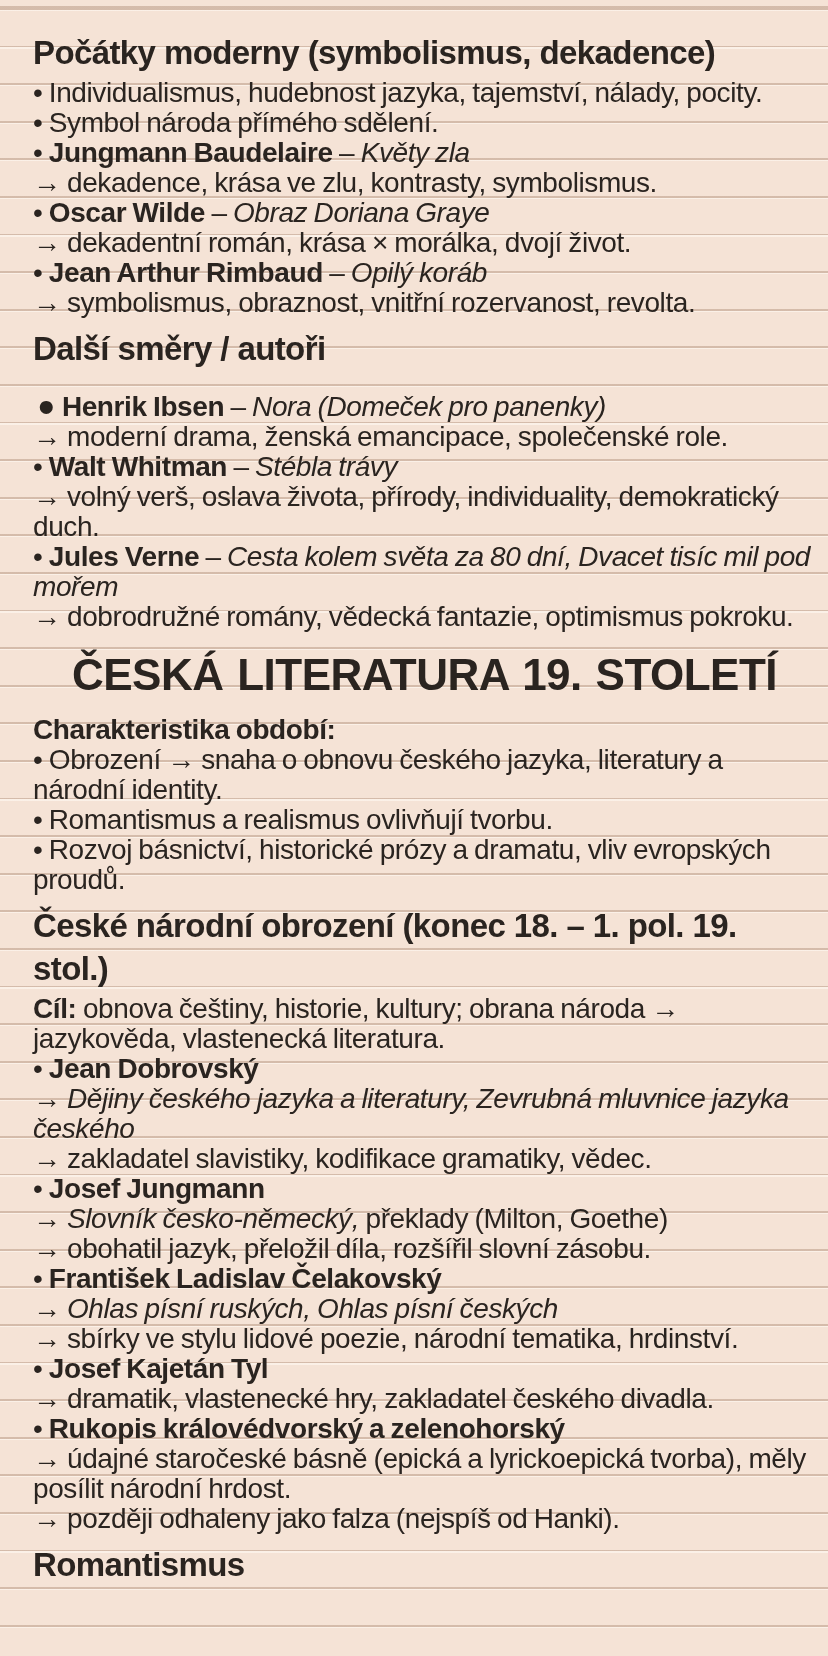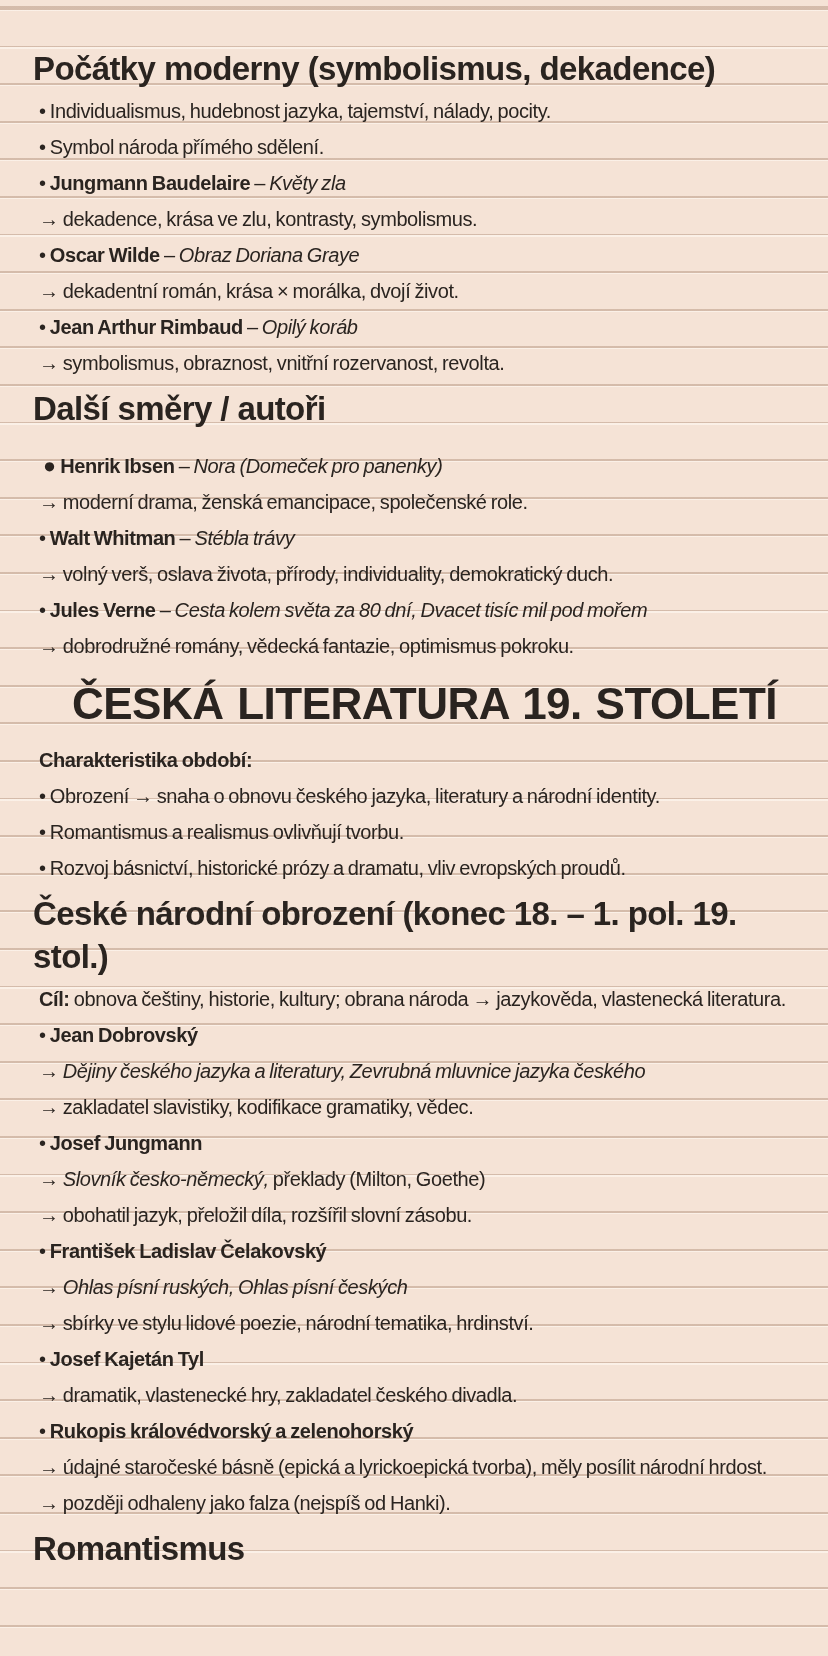--- a/index.html
+++ b/index.html
@@ -7,27 +7,27 @@
   body {
     width: 828px;
     height: 1656px;
     overflow: hidden;
     font-family: "Liberation Sans", "DejaVu Sans", sans-serif;
     
     background-color: #f5e3d6;
     color: #2a2420;
   }
   .note {
-    padding: 38px 12px 0 33px;
+    padding: 22px 12px 0 33px;
     box-sizing: border-box;
     width: 828px;
   }
   .line {
-    margin: 6px;
-    font-size: 20px;
+    margin: 0;
+    font-size: 28px;
     line-height: 30px;
     letter-spacing: -0.4px;
     word-spacing: -1px;
     font-weight: 400;
   }
   .line.lead {
     margin-top: 10px;
     padding-left: 4px;
   }
   .heading {

